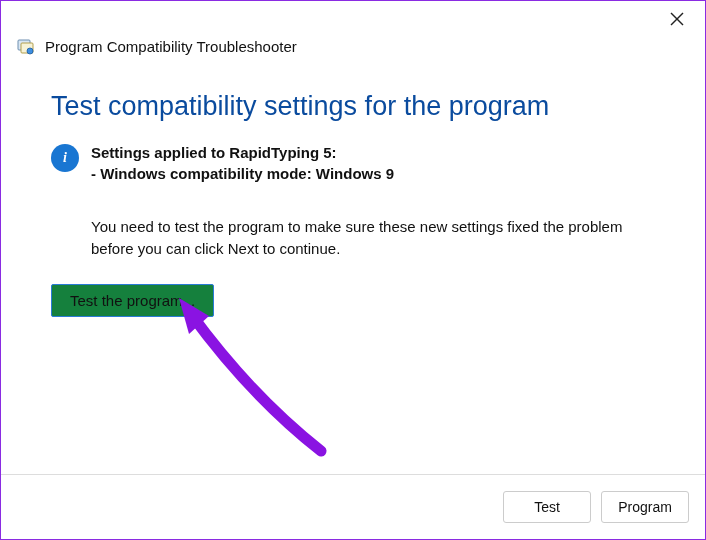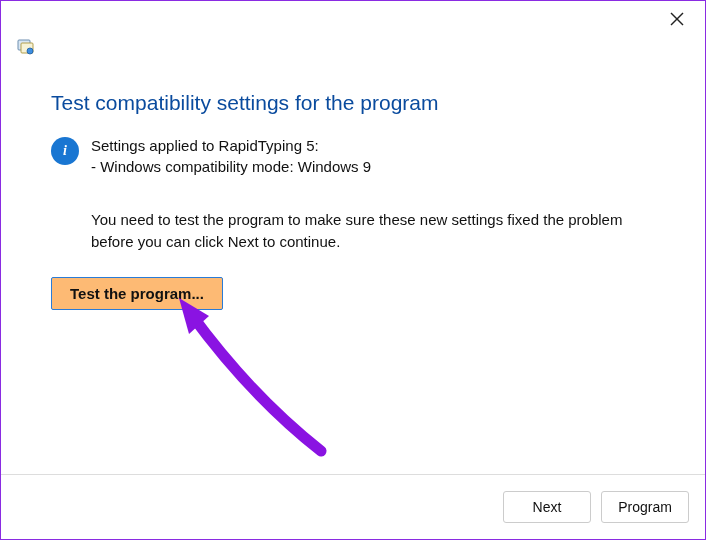--- a/index.html
+++ b/index.html
@@ -54,21 +54,21 @@
       color: #111;
     }
 
     .content {
       flex: 1;
       padding: 24px 40px 0 50px;
     }
 
     .main-heading {
       color: #0a4b9e;
-      font-size: 21px;
+      font-size: 27px;
       font-weight: 400;
       margin-bottom: 20px;
     }
 
     .info-row {
       display: flex;
       align-items: flex-start;
       gap: 12px;
     }
     .info-icon {
@@ -85,40 +85,39 @@
       font-size: 14px;
       font-weight: bold;
       flex-shrink: 0;
       margin-top: 2px;
     }
     .info-text {
       font-size: 15px;
       color: #111;
       line-height: 1.4;
     }
-    .info-line1, .info-line2 { display: block; }
+    .info-line1, .info-line2 { display: block; font-weight: bold; }
 
     .instruction {
       font-size: 15px;
       color: #111;
       line-height: 1.45;
       margin: 32px 0 24px 40px;
     }
 
     .test-btn {
       margin-left: 0;
       border: 1px solid #2a7bd6;
-      background: #fdba74;
+      background: #15803d;
       padding: 7px 18px;
       font-size: 15px;
       color: #111;
       font-family: inherit;
       cursor: pointer;
       border-radius: 2px;
-      font-weight: bold;
     }
 
     .footer {
       border-top: 1px solid #ddd;
       padding: 16px 16px;
       display: flex;
       justify-content: flex-end;
       gap: 10px;
     }
     .footer-btn {
@@ -155,40 +154,41 @@
   </div>
 
   <div class="header">
     <span class="header-icon">
       <svg viewBox="0 0 18 18">
         <rect x="1" y="3" width="12" height="10" rx="1" fill="#d8e6f3" stroke="#6e8fb0" stroke-width="1"></rect>
         <rect x="4" y="6" width="12" height="10" rx="1" fill="#f6f2d6" stroke="#b29f4e" stroke-width="1"></rect>
         <circle cx="13" cy="14" r="3" fill="#3e8ee0" stroke="#1c5ca1" stroke-width="0.8"></circle>
       </svg>
     </span>
+    <span class="header-title">Program Compatibility Troubleshooter</span>
   </div>
 
   <div class="content">
     <h1 class="main-heading">Test compatibility settings for the program</h1>
 
     <div class="info-row">
       <div class="info-icon">i</div>
       <div class="info-text">
         <span class="info-line1">Settings applied to RapidTyping 5:</span>
         <span class="info-line2">- Windows compatibility mode: Windows 9</span>
       </div>
     </div>
 
     <p class="instruction">You need to test the program to make sure these new settings fixed the problem before you can click Next to continue.</p>
 
     <button class="test-btn">Test the program...</button>
   </div>
 
   <div class="footer">
-    <button class="footer-btn">Next</button>
+    <button class="footer-btn">Test</button>
     <button class="footer-btn">Program</button>
   </div>
 
   <svg class="annotation-arrow" width="200" height="170">
     <defs>
       <marker id="arrowhead" markerWidth="6" markerHeight="6" refX="2.5" refY="3" orient="auto">
         <polygon points="0 0, 6 3, 0 6" fill="#8a13e2"></polygon>
       </marker>
     </defs>
     <path d="M 170 155 Q 100 100 40 18" stroke="#8a13e2" stroke-width="11" fill="none" stroke-linecap="round"></path>

